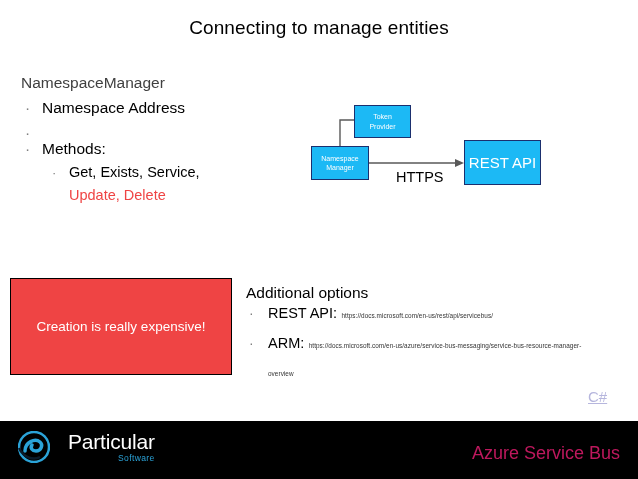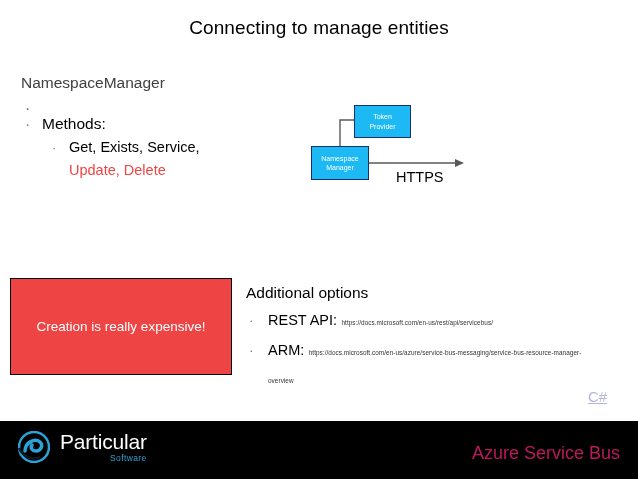--- a/index.html
+++ b/index.html
@@ -140,21 +140,21 @@
   .addopt {
     position: absolute;
     left: 246px;
     top: 283px;
     width: 388px;
   }
   .addopt-head {
     font-size: 15.5px;
     color: #000000;
     line-height: 20px;
-    margin-bottom: 7px;
+    margin-bottom: 0;
   }
   .opt-row {
     position: relative;
     padding-left: 22px;
     margin-bottom: 7px;
   }
   .opt-row .bul {
     position: absolute;
     left: 3px;
     top: 0;
@@ -202,21 +202,21 @@
   }
   #logo-wrap {
     position: absolute;
     left: 18px;
     top: 430px;
     display: flex;
     align-items: center;
   }
   #logo-mark { width: 32px; height: 32px; }
   #logo-text-wrap {
-    margin-left: 10px;
+    margin-left: 18px;
     position: relative;
     height: 34px;
     text-decoration: underline;
   }
   #logo-word {
     font-size: 21px;
     color: #ffffff;
     line-height: 23px;
     letter-spacing: -0.2px;
   }
@@ -241,20 +241,21 @@
 
 <div id="slide">
 
   <div class="slide-title">Connecting to manage entities</div>
 
   <div class="left-list">
     <div class="l0">NamespaceManager</div>
 
     <div class="l1">
       <span class="bul">·</span>
+      <span>Namespace Address</span>
     </div>
 
     <div class="l1">
       <span class="bul">·</span>
     </div>
 
     <div class="spacer-gap"></div>
 
     <div class="l1">
       <span class="bul">·</span>
@@ -285,20 +286,23 @@
       </div>
     </div>
 
     <div class="dbox" id="box-namespace-manager">
       <div>
         <div>Namespace</div>
         <div>Manager</div>
       </div>
     </div>
 
+    <div class="dbox" id="box-rest-api">
+      <div>REST API</div>
+    </div>
 
     <div class="https-label">HTTPS</div>
   </div>
 
   <div id="callout-box">
     <div class="ctext">Creation is really expensive!</div>
   </div>
 
   <div class="addopt">
     <div class="addopt-head">Additional options</div>

